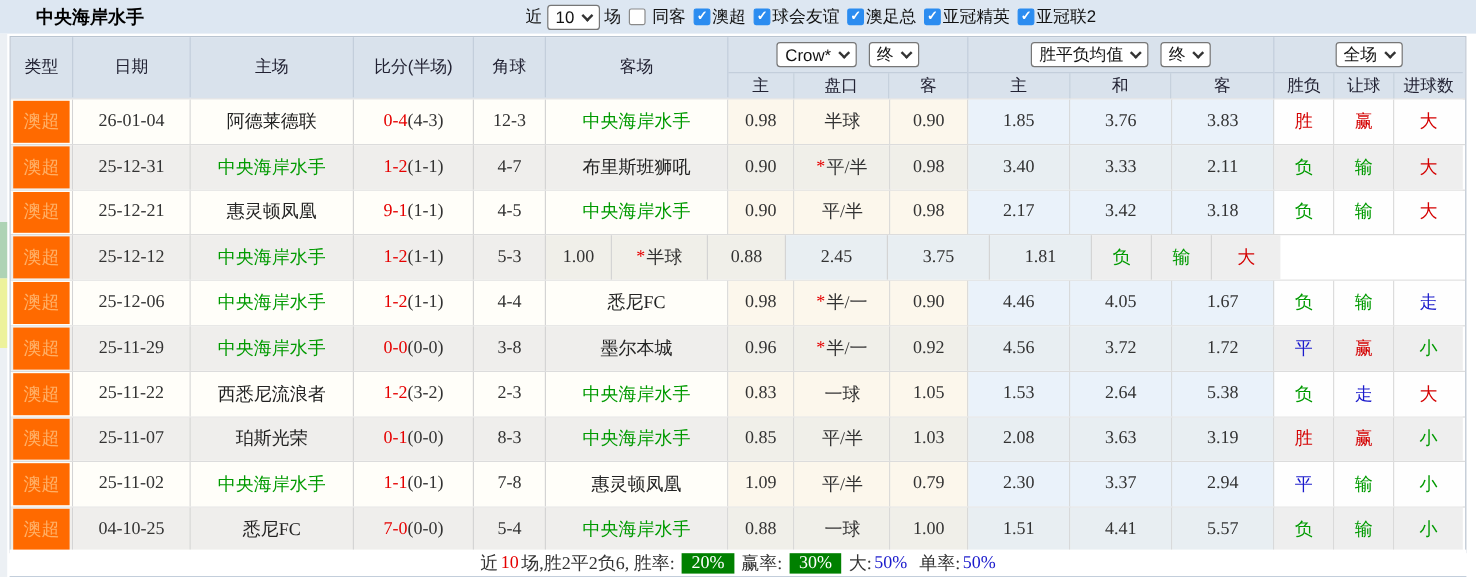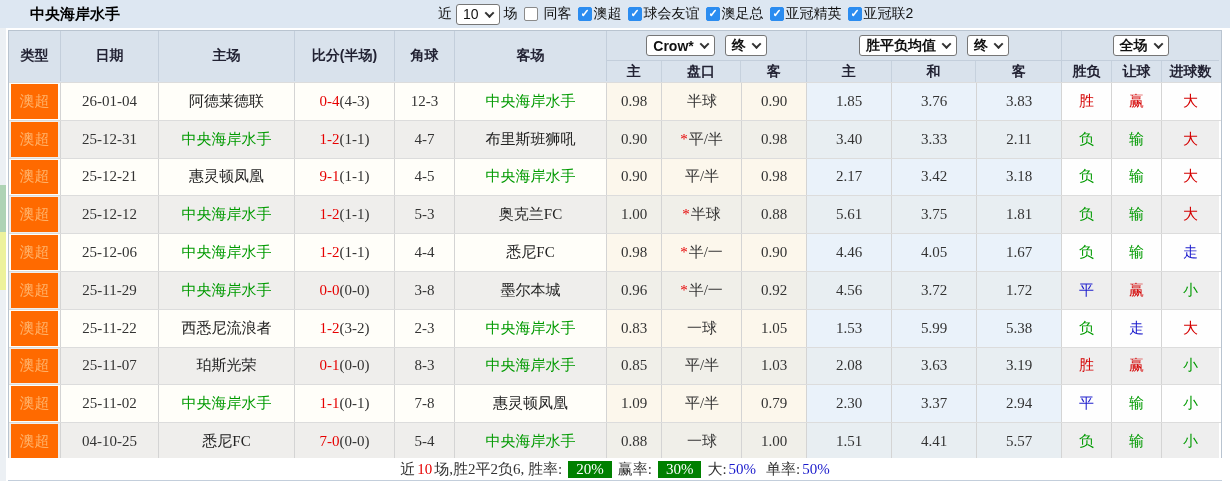--- a/index.html
+++ b/index.html
@@ -29,21 +29,21 @@
   .cb.on::after{ content:"✓"; color:#fff; font-size:11px; font-weight:bold;
     position:absolute; left:2px; top:-1px; }
   .lg{ display:flex; align-items:center; }
   
   .strip{ position:absolute; left:0; top:28px; width:6px; height:453px; background:#ecf0f4; }
   .strip .seg-green{ position:absolute; top:157px; width:6px; height:47px; background:#aed3b5; }
   .strip .seg-yellow{ position:absolute; top:204px; width:6px; height:58px; background:#edf29c; }
   
   .tbl{ position:absolute; left:8px; top:30px; width:1214px; border:1px solid #b9c4d0; background:#fff; }
   .thead{ display:flex; background:#d9e2ec; color:#223;
-    font-family:"Liberation Sans", sans-serif; font-size:14px;font-weight:bold; }
+    font-family:"Liberation Sans", sans-serif; font-size:14px; }
   .th{ display:flex; align-items:center; justify-content:center;
     border-right:1px solid #c3cedb; height:50px; }
   .grp{ border-right:1px solid #c3cedb; }
   .grp:last-child, .td:last-child{ border-right:none; }
   .g-top{ height:30px; display:flex; align-items:center; justify-content:center; gap:10px;
     border-bottom:1px solid #c3cedb; }
   .g-bot{ height:21px; display:flex; }
   .sh{ display:flex; align-items:center; justify-content:center; border-right:1px solid #c6d1dd; }
   .sh:last-child{ border-right:none; }
   
@@ -269,28 +269,27 @@
       <div class="td c-type">
           <span class="badge">澳超</span>
         </div>
       <div class="td c-date">25-12-12</div>
       <div class="td c-home" data-color="green">中央海岸水手</div>
       <div class="td c-score">
           <span class="ft">1-2</span>
           <span class="ht">(1-1)</span>
         </div>
       <div class="td c-corner">5-3</div>
-      <div class="td c-away" data-color="black">奥克兰FC</div>
       <div class="td c-oh sec-odds">1.00</div>
       <div class="td c-hand sec-odds">
           <span class="star">*</span>
           <span>半球</span>
         </div>
       <div class="td c-oa sec-odds">0.88</div>
-      <div class="td c-mh sec-mean">5.61</div>
+      <div class="td c-mh sec-mean">2.45</div>
       <div class="td c-md sec-mean">3.75</div>
       <div class="td c-ma sec-mean">1.81</div>
       <div class="td c-res sec-out" data-color="green">负</div>
       <div class="td c-let sec-out" data-color="green">输</div>
       <div class="td c-goal sec-out" data-color="red">大</div>
     </div>
 
     <div class="tr">
       <div class="td c-type">
           <span class="badge">澳超</span>
@@ -355,21 +354,21 @@
         </div>
       <div class="td c-corner">2-3</div>
       <div class="td c-away" data-color="green">中央海岸水手</div>
       <div class="td c-oh sec-odds">0.83</div>
       <div class="td c-hand sec-odds">
           <span class="star"></span>
           <span>一球</span>
         </div>
       <div class="td c-oa sec-odds">1.05</div>
       <div class="td c-mh sec-mean">1.53</div>
-      <div class="td c-md sec-mean">5.99</div>
+      <div class="td c-md sec-mean">2.64</div>
       <div class="td c-ma sec-mean">5.38</div>
       <div class="td c-res sec-out" data-color="green">负</div>
       <div class="td c-let sec-out" data-color="blue">走</div>
       <div class="td c-goal sec-out" data-color="red">大</div>
     </div>
 
     <div class="tr">
       <div class="td c-type">
           <span class="badge">澳超</span>
         </div>

